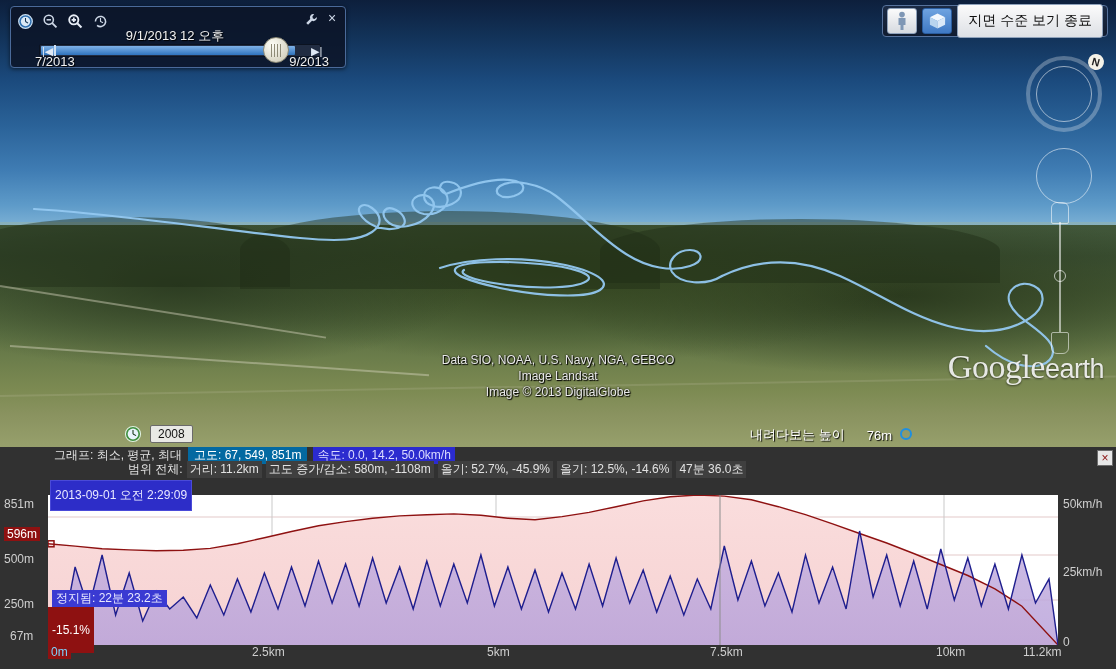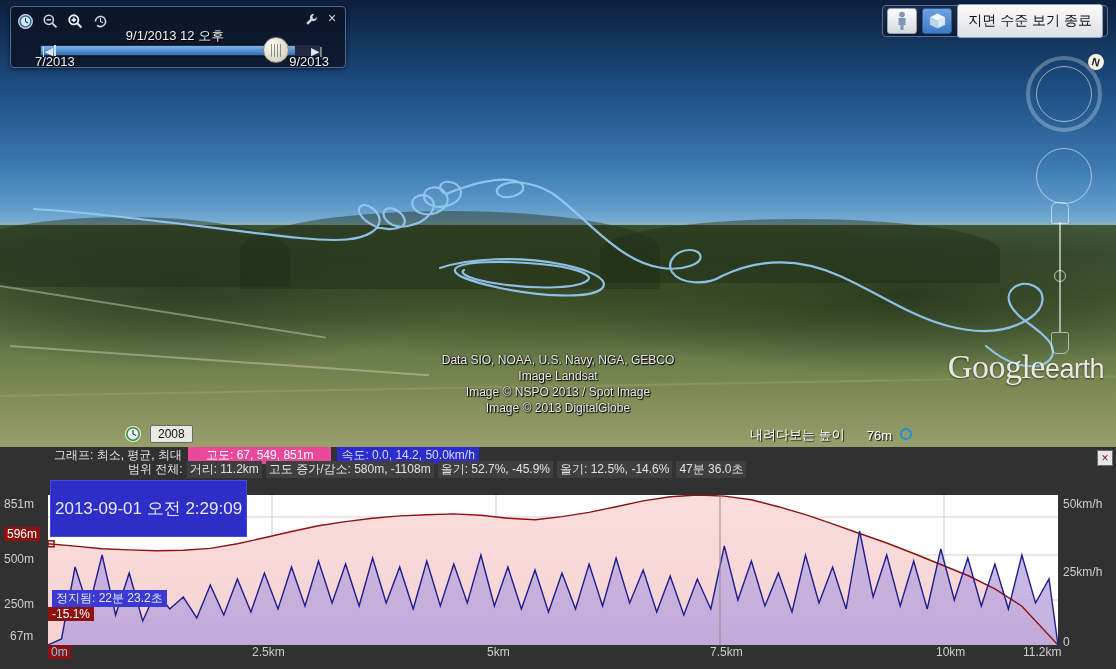--- a/index.html
+++ b/index.html
@@ -179,44 +179,44 @@
     font-size:12px; line-height:14px; text-align:center; cursor:pointer;
   }
   #legend-row1 {
     position:absolute; left:54px; top:448px; top:1px; height:15px;
     display:flex; align-items:center; font-size:12px; white-space:nowrap; color:#e2e2e2;
   }
   #legend-row2 {
     position:absolute; left:128px; top:15px; height:15px;
     display:flex; align-items:center; font-size:12px; white-space:nowrap; color:#e2e2e2;
   }
-  .badge-red { background:#ec4899; color:#fff; padding:0 18px; margin-left:6px;}
+  .badge-red { background:#0369a1; color:#fff; padding:0 6px; margin-left:6px;}
   .badge-blue{ background:#2b2bcf; color:#dcdcff; padding:0 4px; margin-left:6px;}
   .stat-box { background:#3f3f3f; padding:0 3px; margin-left:4px; }
 
   #chart-area {
     position:absolute; left:48px; top:48px; width:1010px; height:600px;
     height:150px; background:#fff;
   }
   #chart-svg { position:absolute; left:0; top:0; width:1010px; height:150px; }
 
   .axis-label { position:absolute; font-size:12px; color:#cfcfcf; }
   .axis-badge-red { position:absolute; font-size:12px; background:#8e1111; color:#fff; padding:0 3px; }
 
   #time-tag {
     position:absolute; left:50px; top:33px; background:#2d2dc8; color:#e8e8ff;
-    font-size:17px; padding:16px 4px; border:1px solid #4a4ad8;
+    font-size:12px; padding:6px 4px; border:1px solid #4a4ad8;
   }
   #stop-tag {
     position:absolute; left:52px; top:143px; background:#3a3ad2; color:#e8e8ff;
     font-size:12px; padding:0 4px;
   }
   #grade-tag {
     position:absolute; left:48px; top:160px; background:#8e1111; color:#fff;
-    font-size:12px; padding:0 4px;
+    font-size:12px; padding:16px 4px;
   }
   #x-axis { position:absolute; left:0; top:198px; width:1116px; height:20px; }
   .x-tick { position:absolute; font-size:12px; color:#cfcfcf; }
   .x-tick-red { position:absolute; font-size:12px; background:#8e1111; color:#7dd3fc; padding:0 3px;}
 </style>
 </head>
 <body>
 
 <div id="app">
 
@@ -254,21 +254,20 @@
         <path d="M440,268 C470,258 520,256 560,264 C596,271 612,282 600,290
                  C586,299 540,296 500,288 C468,281 450,274 456,268
                  C462,262 500,260 540,264 C572,267 594,274 588,280
                  C580,288 540,290 500,284 C472,280 458,274 464,270"></path>
       </g>
     </svg>
 
     <div id="attribution">
       <div>Data SIO, NOAA, U.S. Navy, NGA, GEBCO</div>
       <div>Image Landsat</div>
-      <div>Image © NSPO 2013 / Spot Image</div>
       <div>Image © 2013 DigitalGlobe</div>
     </div>
 
     <div id="ge-logo">
       <span>Google</span><span class="earth">earth</span>
     </div>
 
     <div id="time-panel">
       <div id="ts-toolbar">
         <svg class="ts-ico" viewBox="0 0 20 20">

